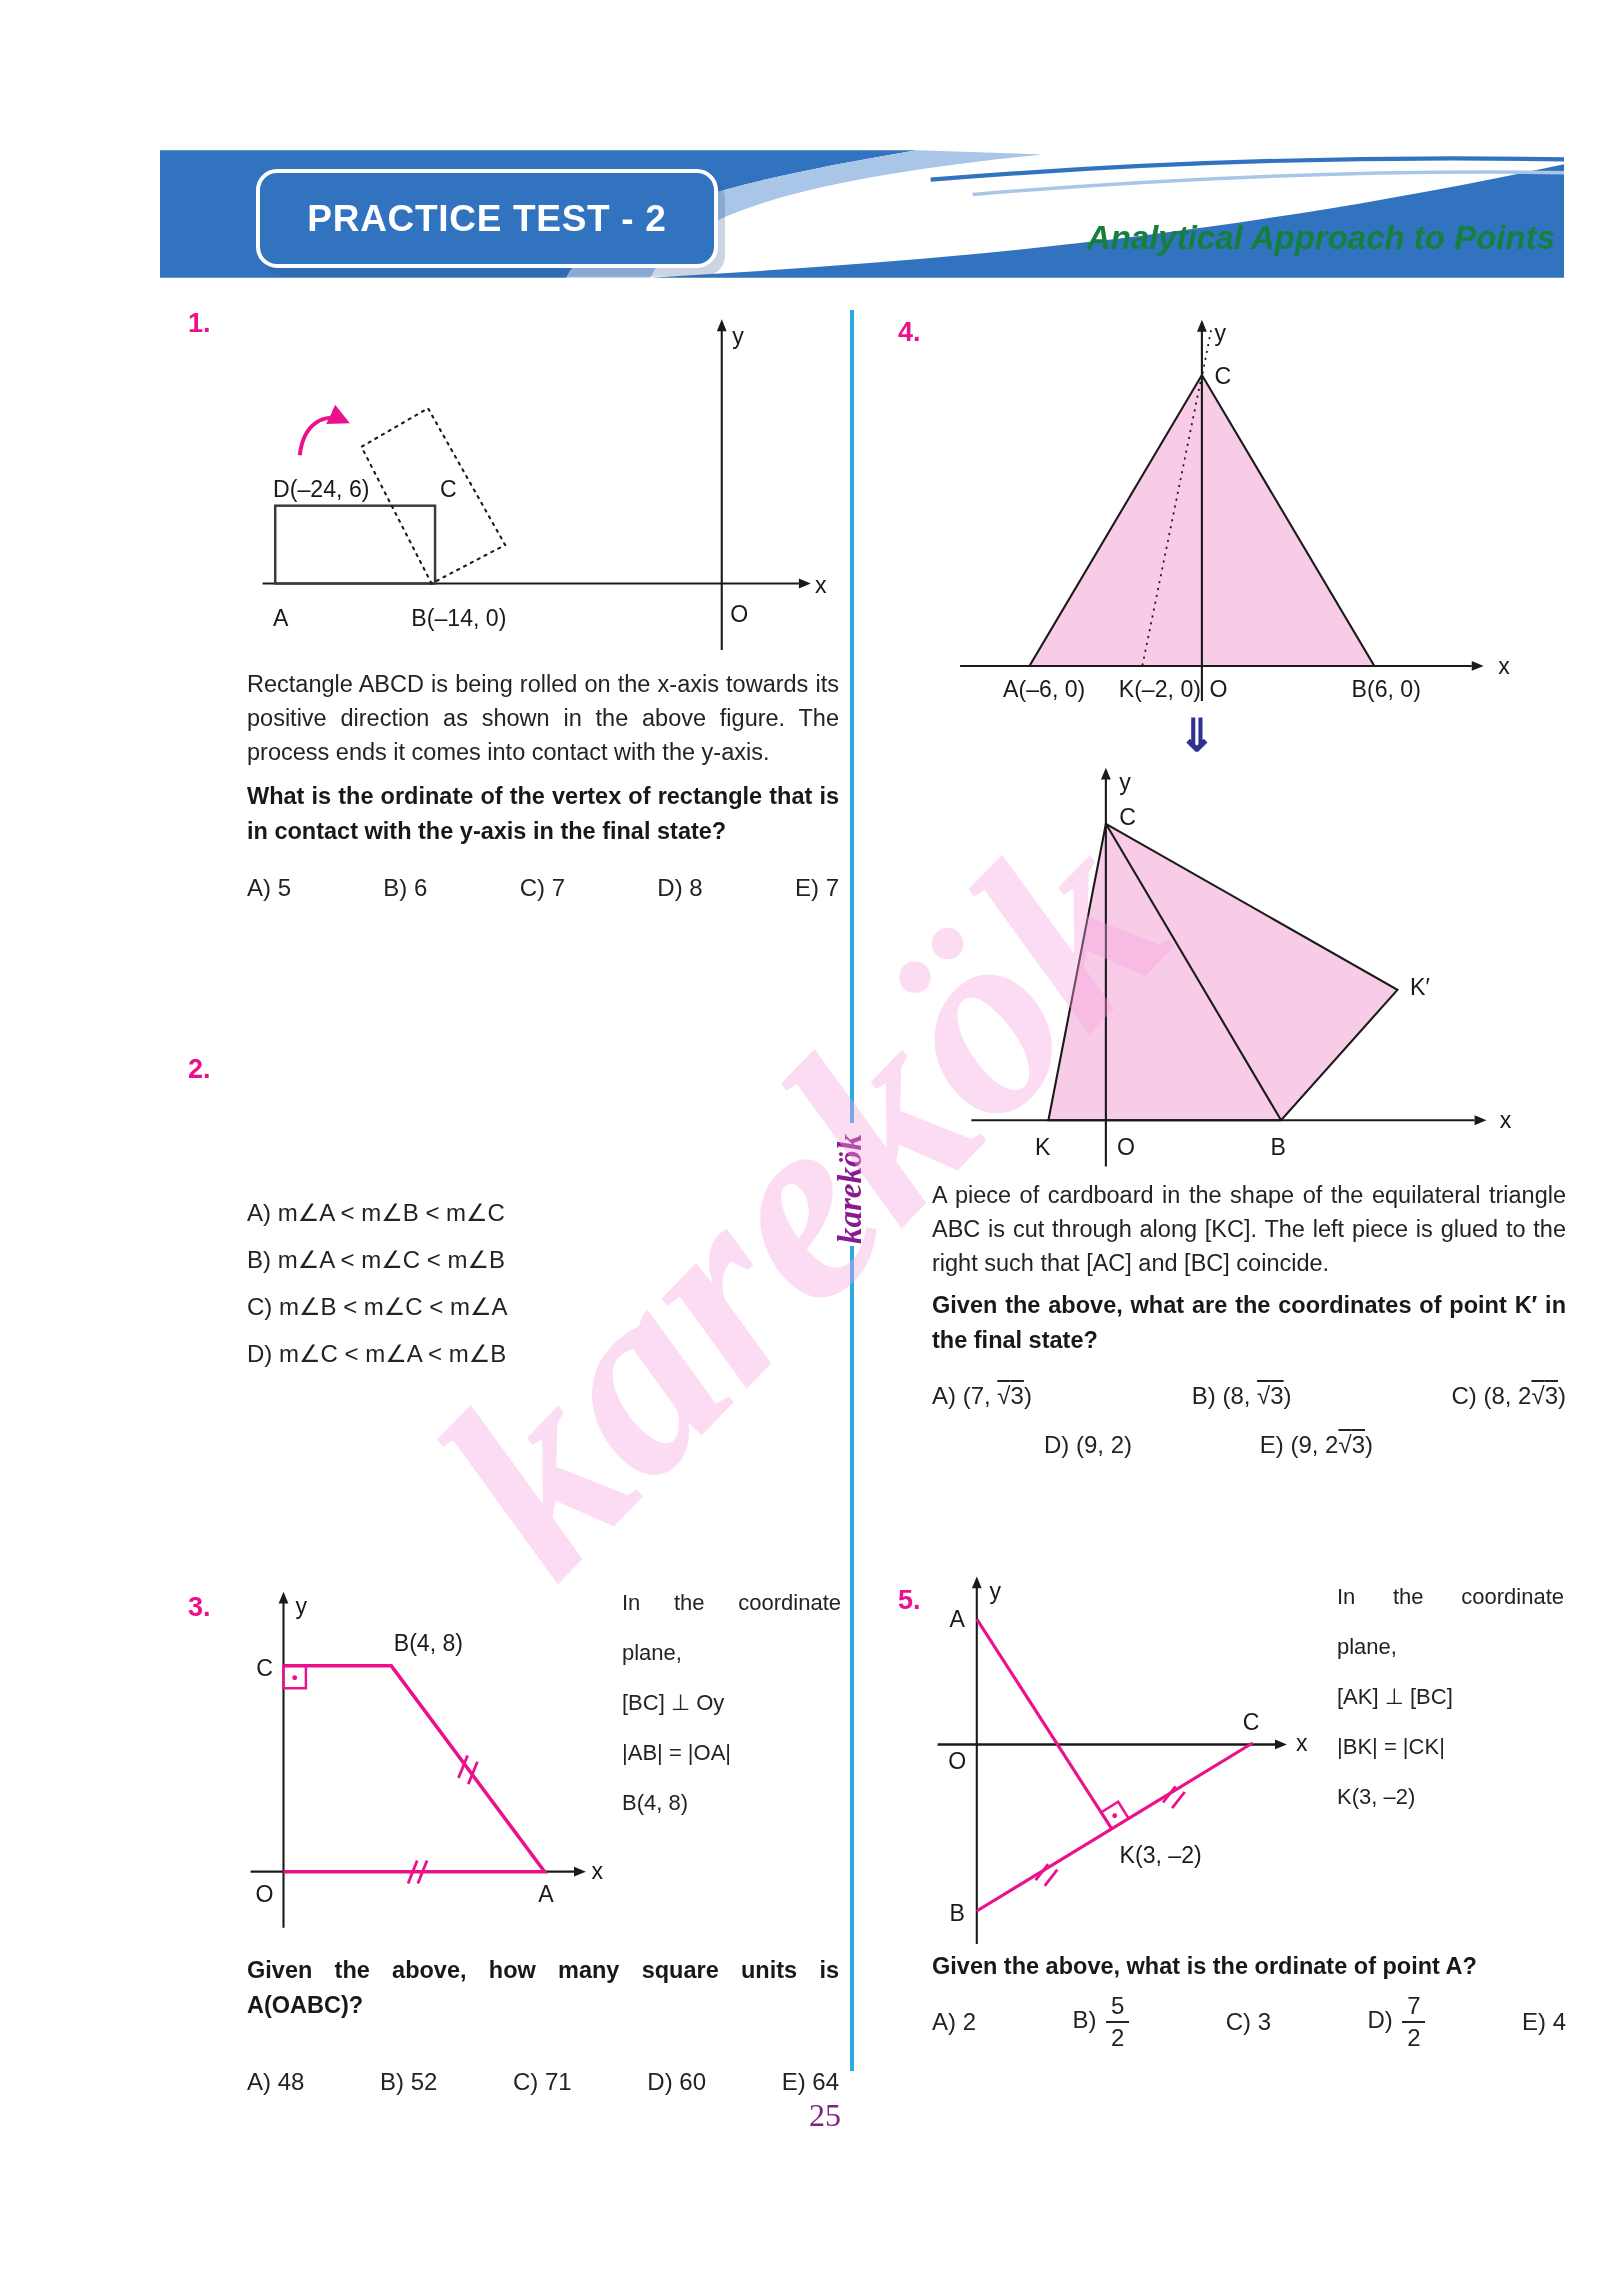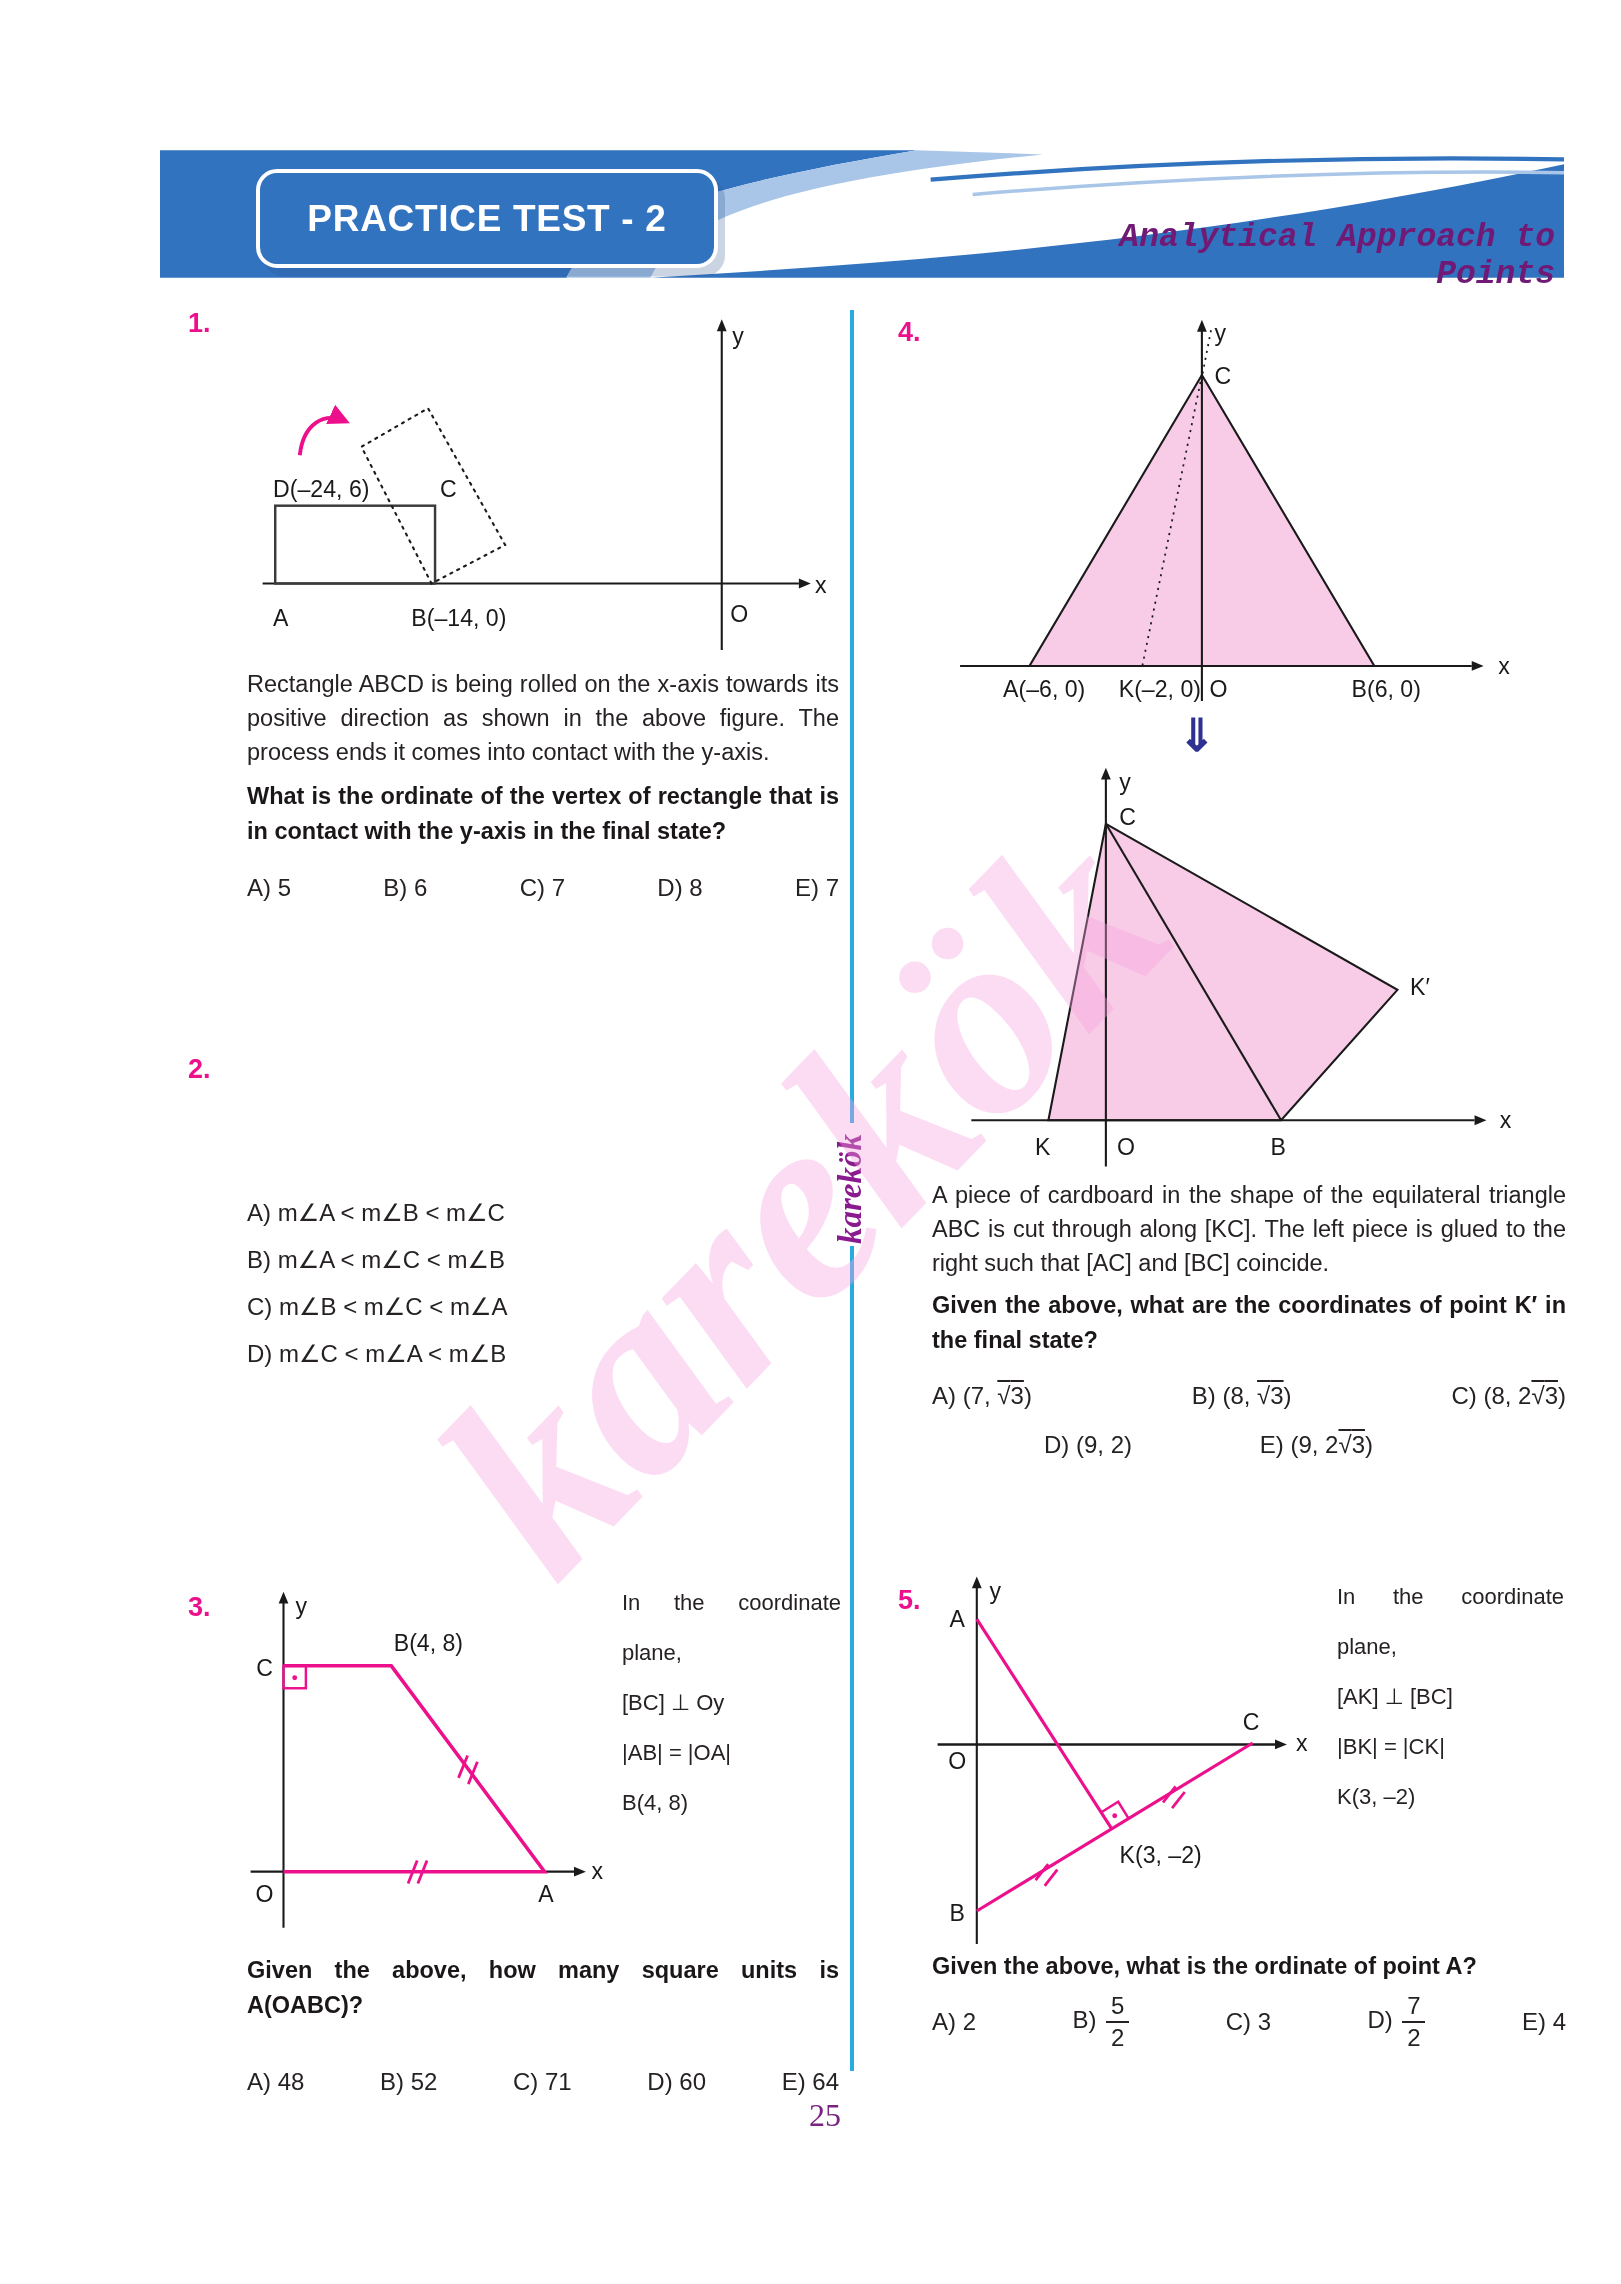--- a/index.html
+++ b/index.html
@@ -6,22 +6,22 @@
   .page{position:relative;width:1622px;height:2284px;background:#ffffff;overflow:hidden;
         font-family:"Liberation Sans",sans-serif;color:#262223;padding-left:44px;}
   
   .band{position:absolute;left:160px;top:150px;width:1404px;height:128px;}
   .badge{position:absolute;left:256px;top:169px;width:454px;height:91px;
          background:#3273C0;border:4.2px solid #ffffff;border-radius:21px;
          box-shadow:7px 8.4px 0 rgba(46,84,140,0.25);
          display:flex;align-items:center;justify-content:center;}
   .badge span{font-weight:bold;font-size:37px;color:#ffffff;letter-spacing:0.7px;}
   .subtitle{position:absolute;left:1051px;top:219px;width:504px;text-align:right;
-            font-family:Liberation Mono, monospace;font-style:italic;font-weight:bold;
-            font-size:33px;color:#701a75;}
+            font-family:Liberation Sans, sans-serif;font-style:italic;font-weight:bold;
+            font-size:33px;color:#15803d;}
   
   .divider{position:absolute;left:850px;width:3.5px;background:#29ABE2;}
   .wm-vert{position:absolute;left:832px;top:1244px;transform:rotate(-90deg);
            transform-origin:0 0;font-family:"Liberation Serif",serif;font-style:italic;
            font-weight:bold;font-size:33px;color:#8A1B8E;white-space:nowrap;}
   .wm-big{position:absolute;left:329px;top:988px;width:1051px;height:315px;
           transform:rotate(-46deg);font-family:"Liberation Serif",serif;
           font-style:italic;font-weight:bold;font-size:270px;line-height:315px;
           color:rgba(246,162,223,0.38);pointer-events:none;z-index:6;white-space:nowrap;}
   .pagenum{position:absolute;left:783px;top:2097px;width:84px;text-align:center;

